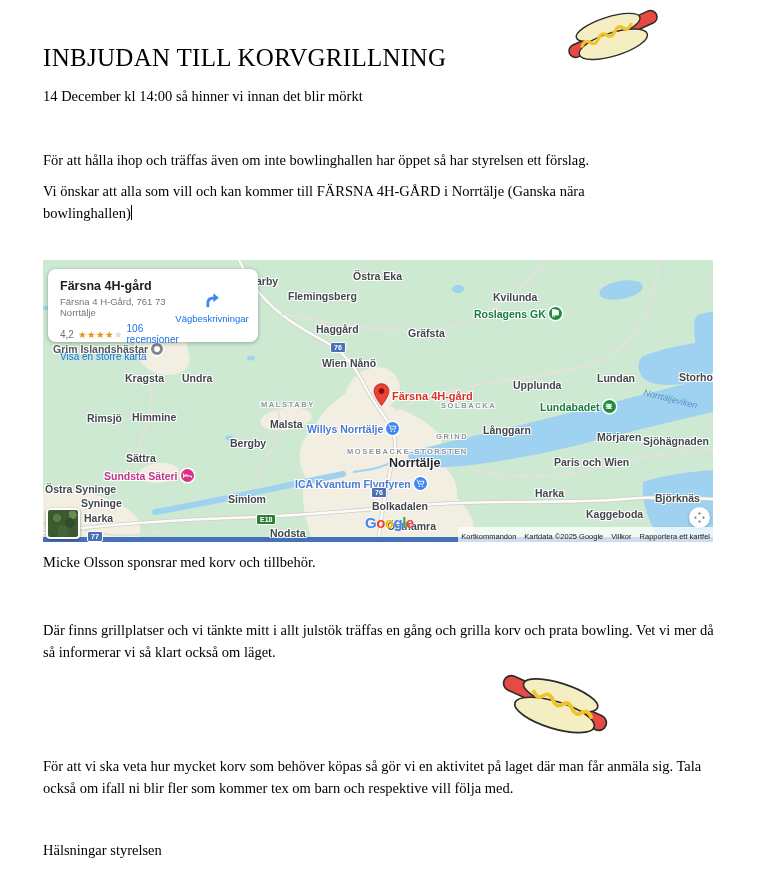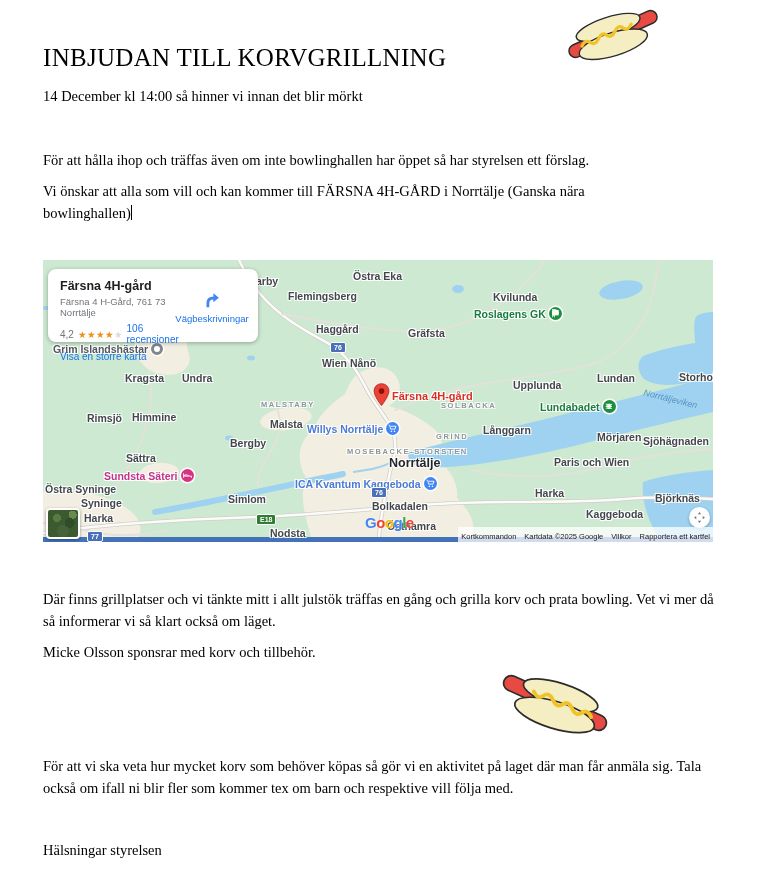--- a/index.html
+++ b/index.html
@@ -290,21 +290,21 @@
           <span>Willys Norrtälje</span>
           <span class="poi b">
             <svg width="9" height="9" viewBox="0 0 16 16">
               <path d="M1 2h2l1.6 7h7.9l1.7-5H5" fill="none" stroke="#fff" stroke-width="1.6" stroke-linejoin="round"></path>
               <circle cx="6" cy="12.8" r="1.4" fill="#fff"></circle>
               <circle cx="11.5" cy="12.8" r="1.4" fill="#fff"></circle>
             </svg>
           </span>
         </div>
         <div class="mlabel k-blue" style="left: 252px; top: 217px;">
-          <span>ICA Kvantum Kaggeboda</span>
+          <span>ICA Kvantum Flygfyren</span>
           <span class="poi b">
             <svg width="9" height="9" viewBox="0 0 16 16">
               <path d="M1 2h2l1.6 7h7.9l1.7-5H5" fill="none" stroke="#fff" stroke-width="1.6" stroke-linejoin="round"></path>
               <circle cx="6" cy="12.8" r="1.4" fill="#fff"></circle>
               <circle cx="11.5" cy="12.8" r="1.4" fill="#fff"></circle>
             </svg>
           </span>
         </div>
         <div class="mlabel k-pink" style="left: 61px; top: 209px;">
           <span>Sundsta Säteri</span>
@@ -359,17 +359,17 @@
         <span>Rapportera ett kartfel</span>
       </div>
     <div class="pan-ctl">
       <svg width="13" height="13" viewBox="0 0 24 24" fill="#757575">
         <path d="M12 2l3 4h-6zM12 22l-3-4h6zM2 12l4-3v6zM22 12l-4 3v-6z"></path>
       </svg>
     </div>
     <div class="map-strip"></div>
   </div>
 
+  <p class="para p-sponsor">Micke Olsson sponsrar med korv och tillbehör.</p>
   <p class="para p-grill">Där finns grillplatser och vi tänkte mitt i allt julstök träffas en gång och grilla korv och prata bowling. Vet vi mer då så informerar vi så klart också om läget.</p>
-  <p class="para p-sponsor">Micke Olsson sponsrar med korv och tillbehör.</p>
   <p class="para p-signup">För att vi ska veta hur mycket korv som behöver köpas så gör vi en aktivitet på laget där man får anmäla sig. Tala också om ifall ni blir fler som kommer tex om barn och respektive vill följa med.</p>
   <p class="para p-closing">Hälsningar styrelsen</p>
 </div>
 
 </body></html>

